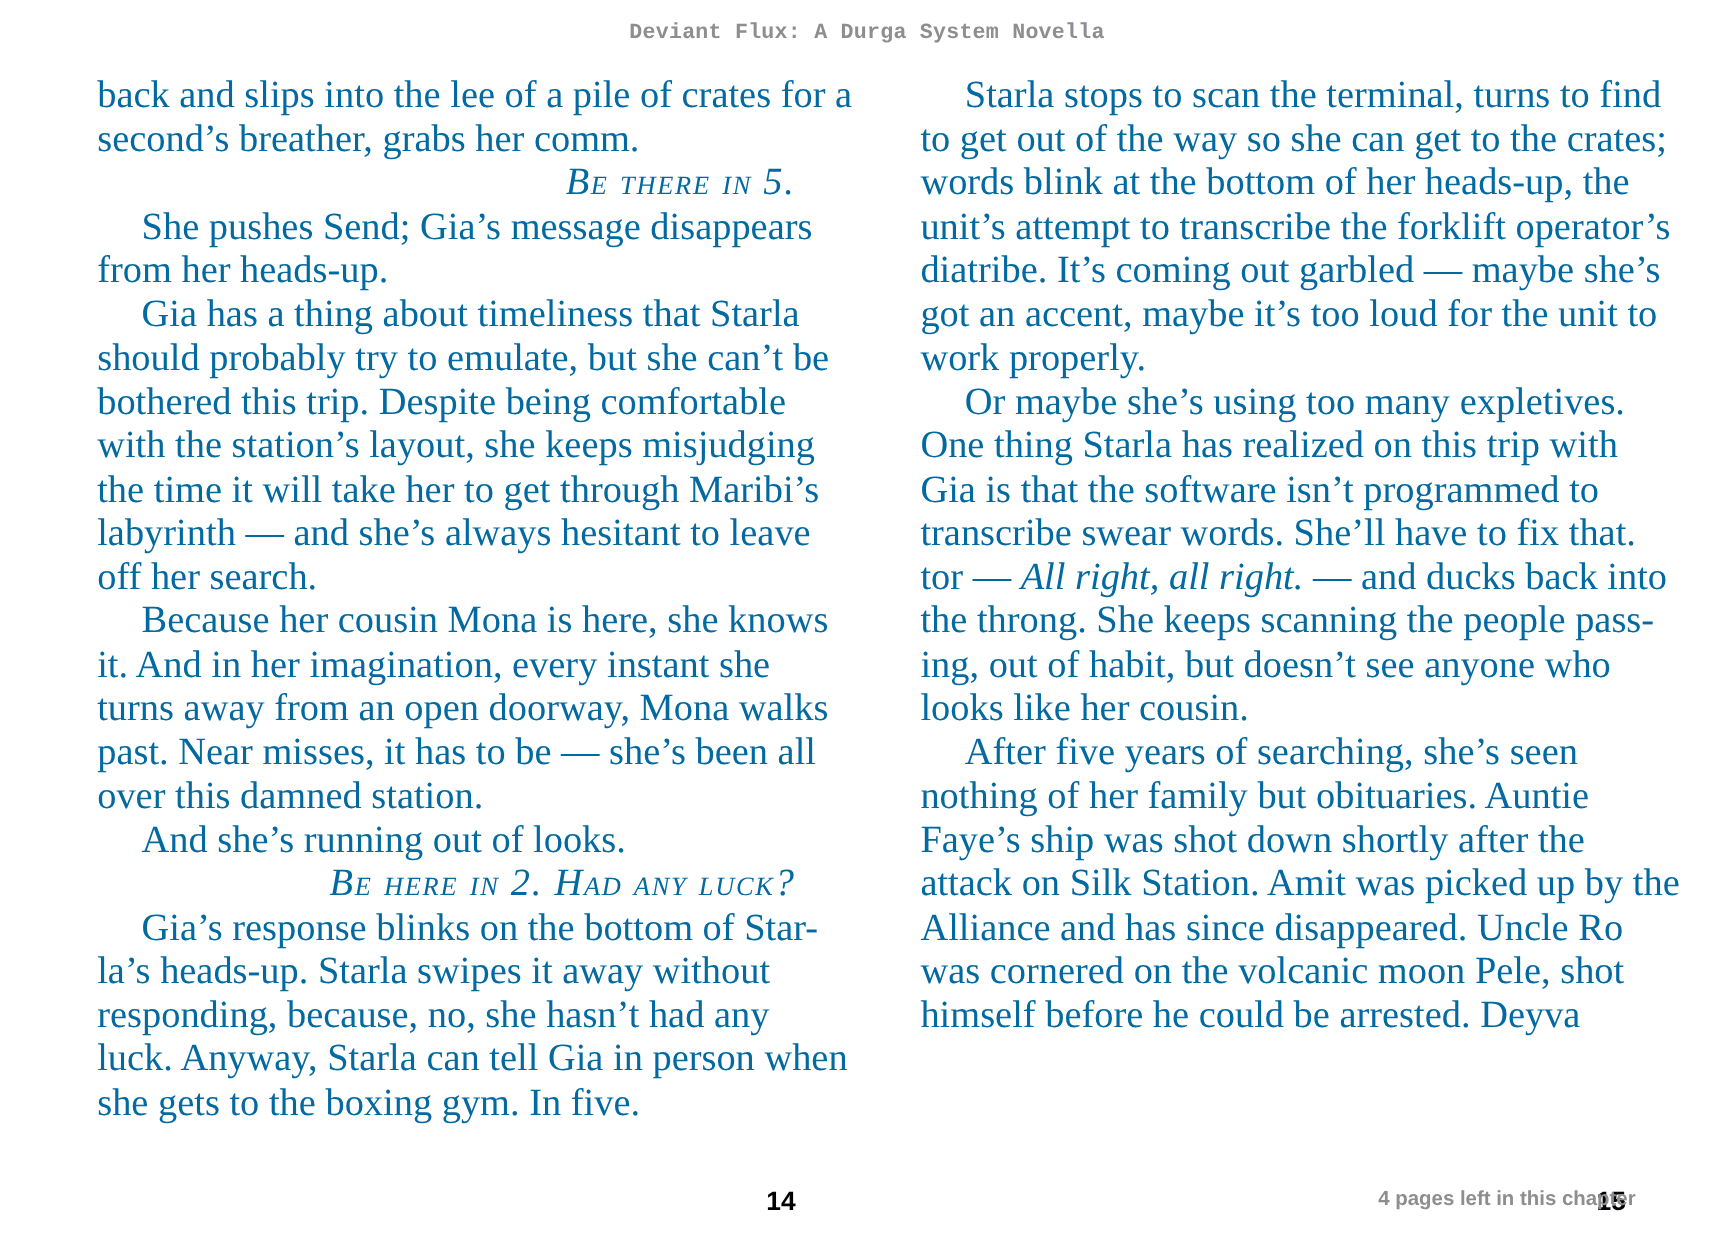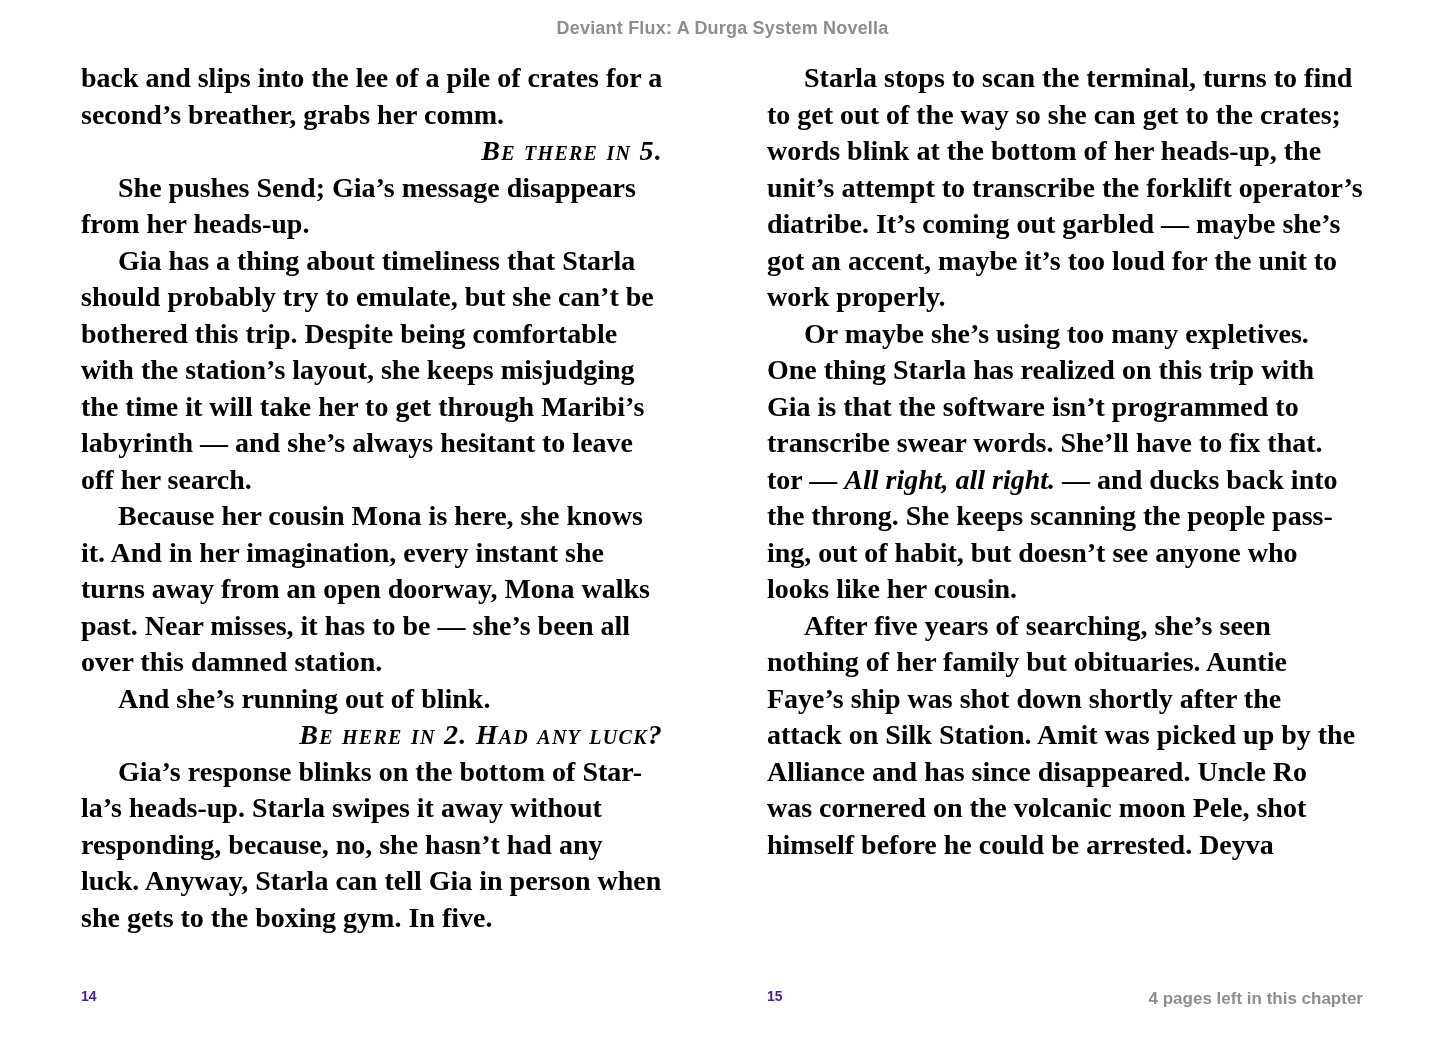--- a/index.html
+++ b/index.html
@@ -13,57 +13,56 @@
     height: 1048px;
     background: #ffffff;
     overflow: hidden;
   }
   .header {
     position: absolute;
     top: 18px;
     left: 0;
     width: 100%;
     text-align: center;
-    font-family: Liberation Sans, sans-serif;
+    font-family: Liberation Mono, monospace;
     font-weight: 700;
     font-size: 18px;
     color: #8d8d92;
     letter-spacing: 0.2px;
   }
   .col {
     position: absolute;
     top: 60px;
     font-family: "Liberation Serif", serif;
-    font-size: 28px;
+    font-size: 32px;
     line-height: 36.5px;
-    color: #000000;
-    font-weight: bold;
+    color: #0369a1;
   }
   .col-left  { left: 81px;  width: 582px; }
   .col-right { left: 767px; width: 592px; }
   .line {
     white-space: nowrap;
     text-align: left;
   }
   .line.indent { padding-left: 37px; }
   .line.msg {
     font-variant: small-caps;
     font-style: italic;
     letter-spacing: 0.045em;
     text-align: right;
   }
   .ital { font-style: italic; }
   .pagenum {
     position: absolute;
     top: 988px;
     font-family: "Liberation Sans", sans-serif;
     font-weight: 600;
-    font-size: 14px;
-    color: #4c1d95;
-    text-align: left;
+    font-size: 22px;
+    color: #000000;
+    text-align: right;
   }
   .pagenum-left  { left: 81px;  width: 582px; }
   .pagenum-right { left: 767px; width: 588px; }
   .pages-left {
     position: absolute;
     top: 989px;
     right: 82px;
     font-family: "Liberation Sans", sans-serif;
     font-weight: 700;
     font-size: 17px;
@@ -89,21 +88,21 @@
         <div class="line">bothered this trip. Despite being comfortable</div>
         <div class="line">with the station’s layout, she keeps misjudging</div>
         <div class="line">the time it will take her to get through Maribi’s</div>
         <div class="line">labyrinth — and she’s always hesitant to leave</div>
         <div class="line">off her search.</div>
         <div class="line indent">Because her cousin Mona is here, she knows</div>
         <div class="line">it. And in her imagination, every instant she</div>
         <div class="line">turns away from an open doorway, Mona walks</div>
         <div class="line">past. Near misses, it has to be — she’s been all</div>
         <div class="line">over this damned station.</div>
-        <div class="line indent">And she’s running out of blink.</div>
+        <div class="line indent">And she’s running out of looks.</div>
         <div class="line indent msg">Be here in 2. Had any luck?</div>
         <div class="line indent">Gia’s response blinks on the bottom of Star-</div>
         <div class="line">la’s heads-up. Starla swipes it away without</div>
         <div class="line">responding, because, no, she hasn’t had any</div>
         <div class="line">luck. Anyway, Starla can tell Gia in person when</div>
         <div class="line">she gets to the boxing gym. In five.</div>
       </div>
     <div class="col col-right">
         <div class="line indent">Starla stops to scan the terminal, turns to find</div>
         <div class="line">to get out of the way so she can get to the crates;</div>

